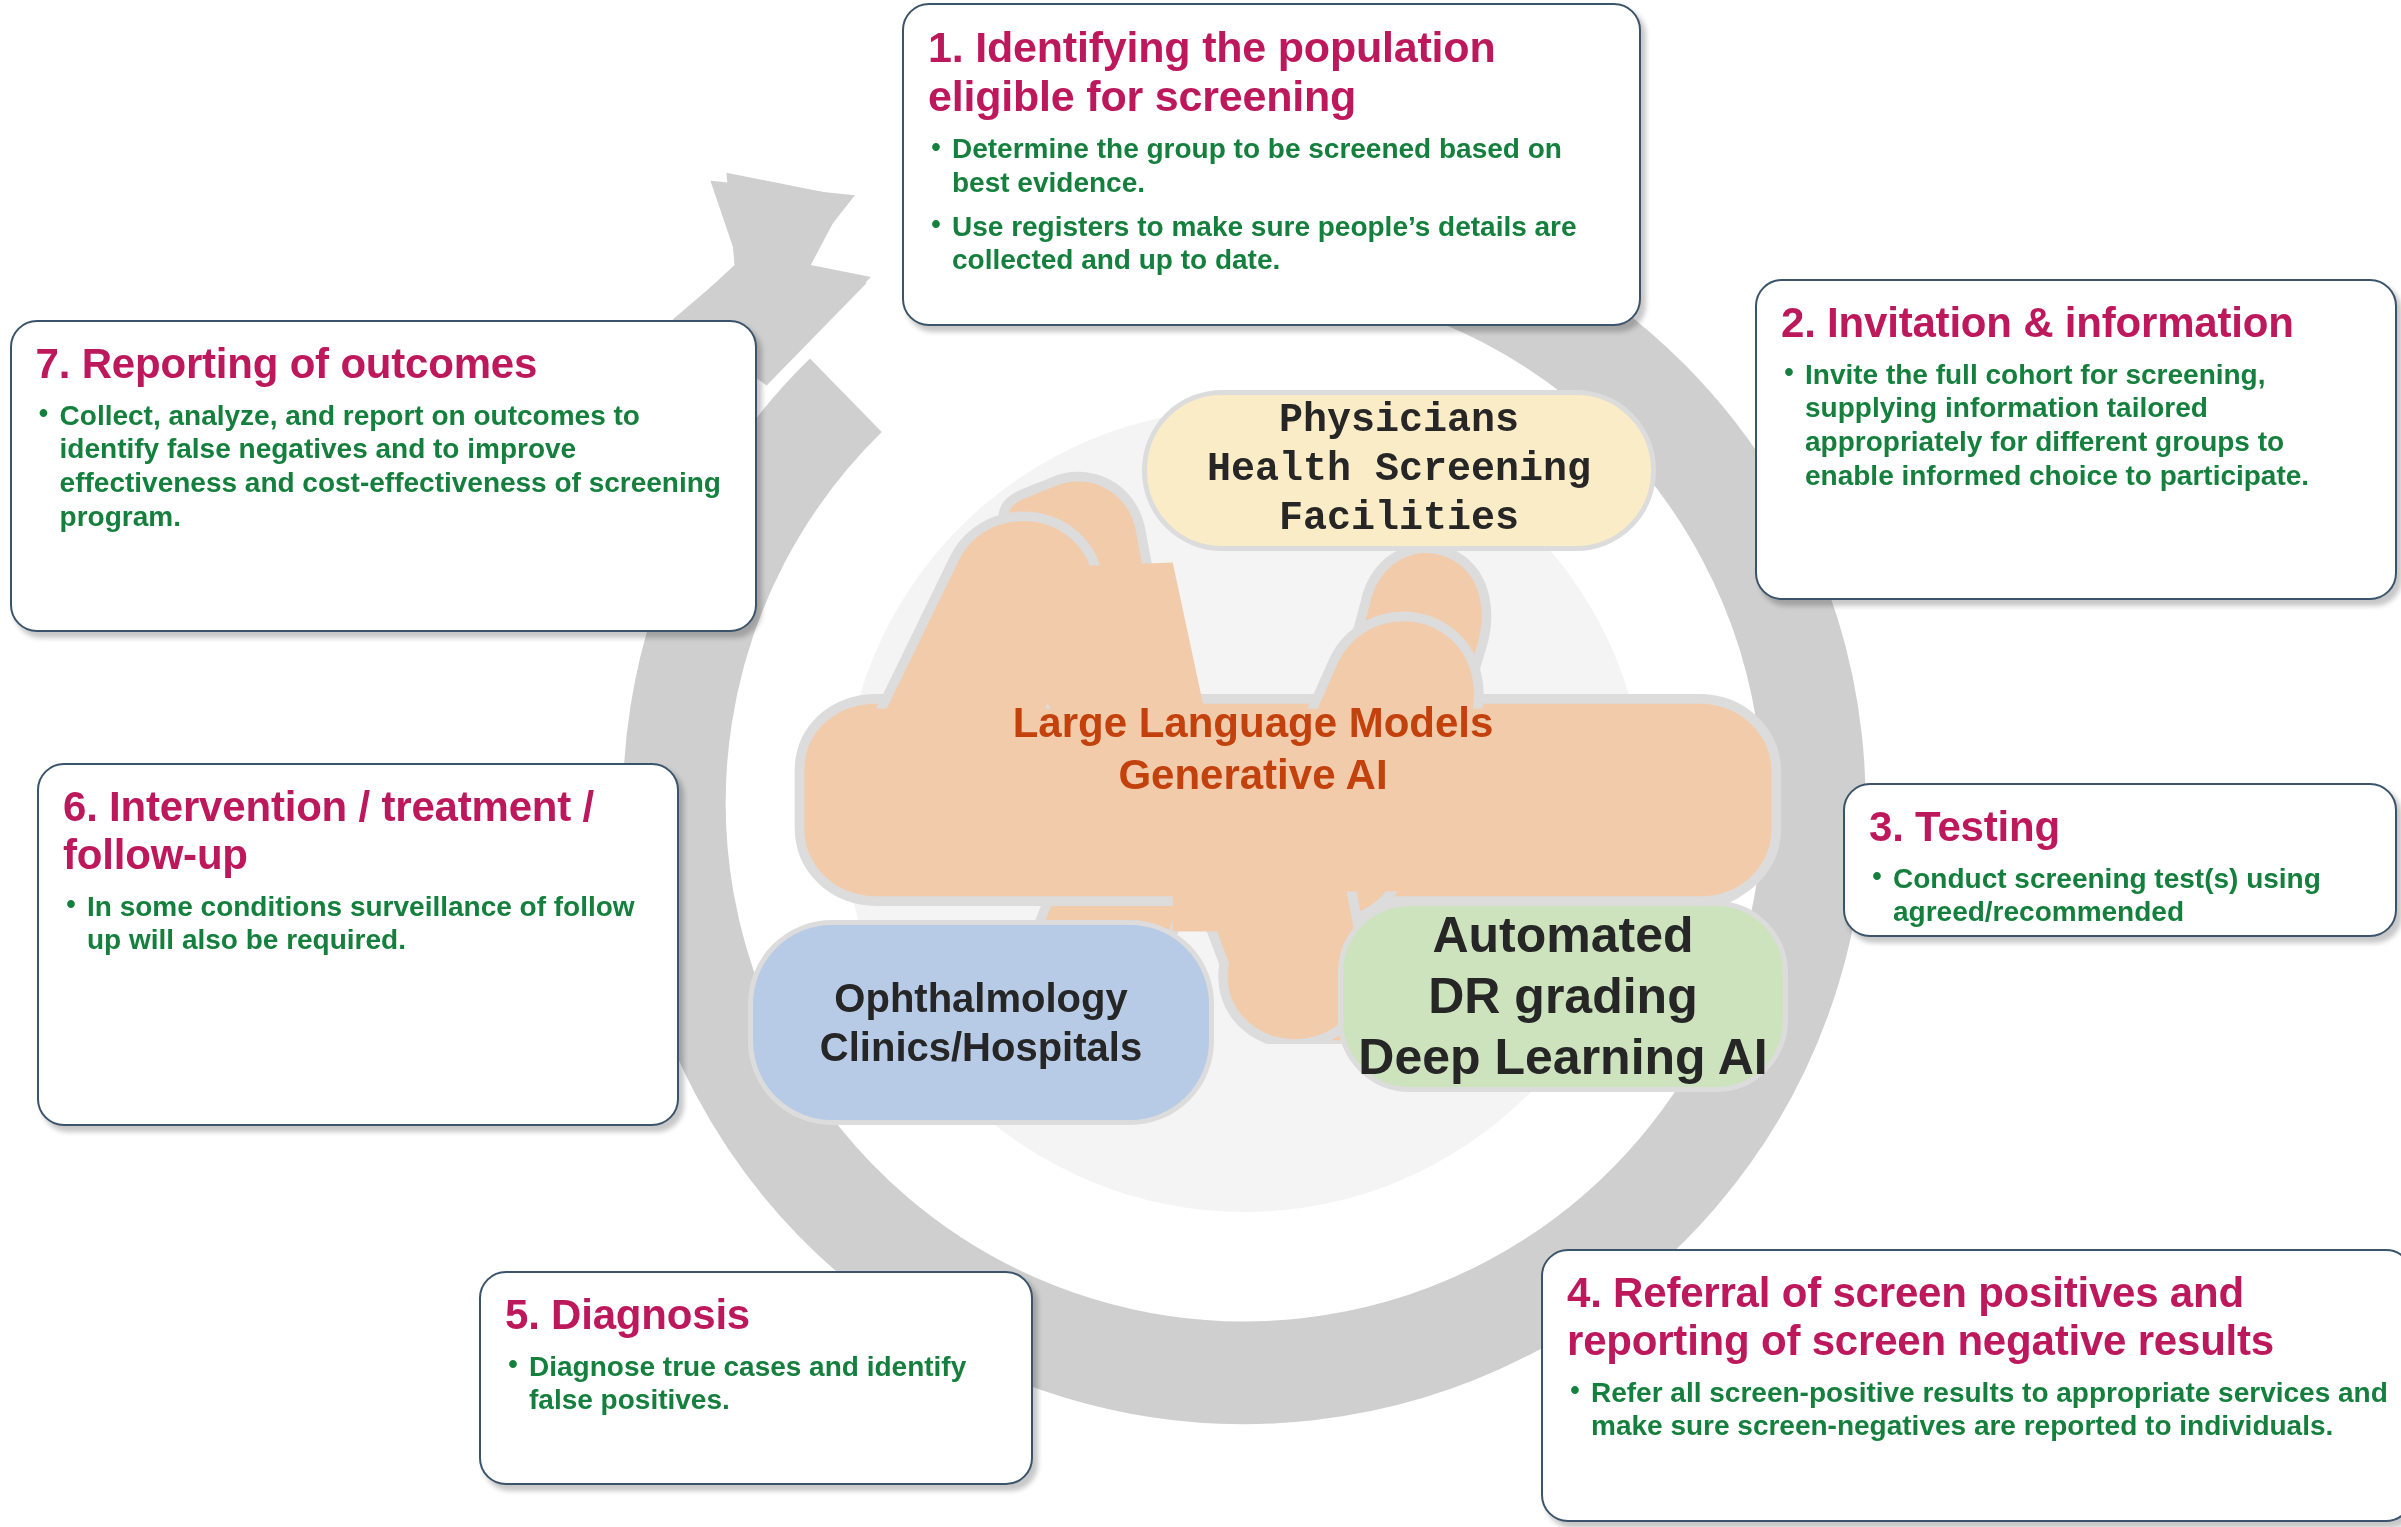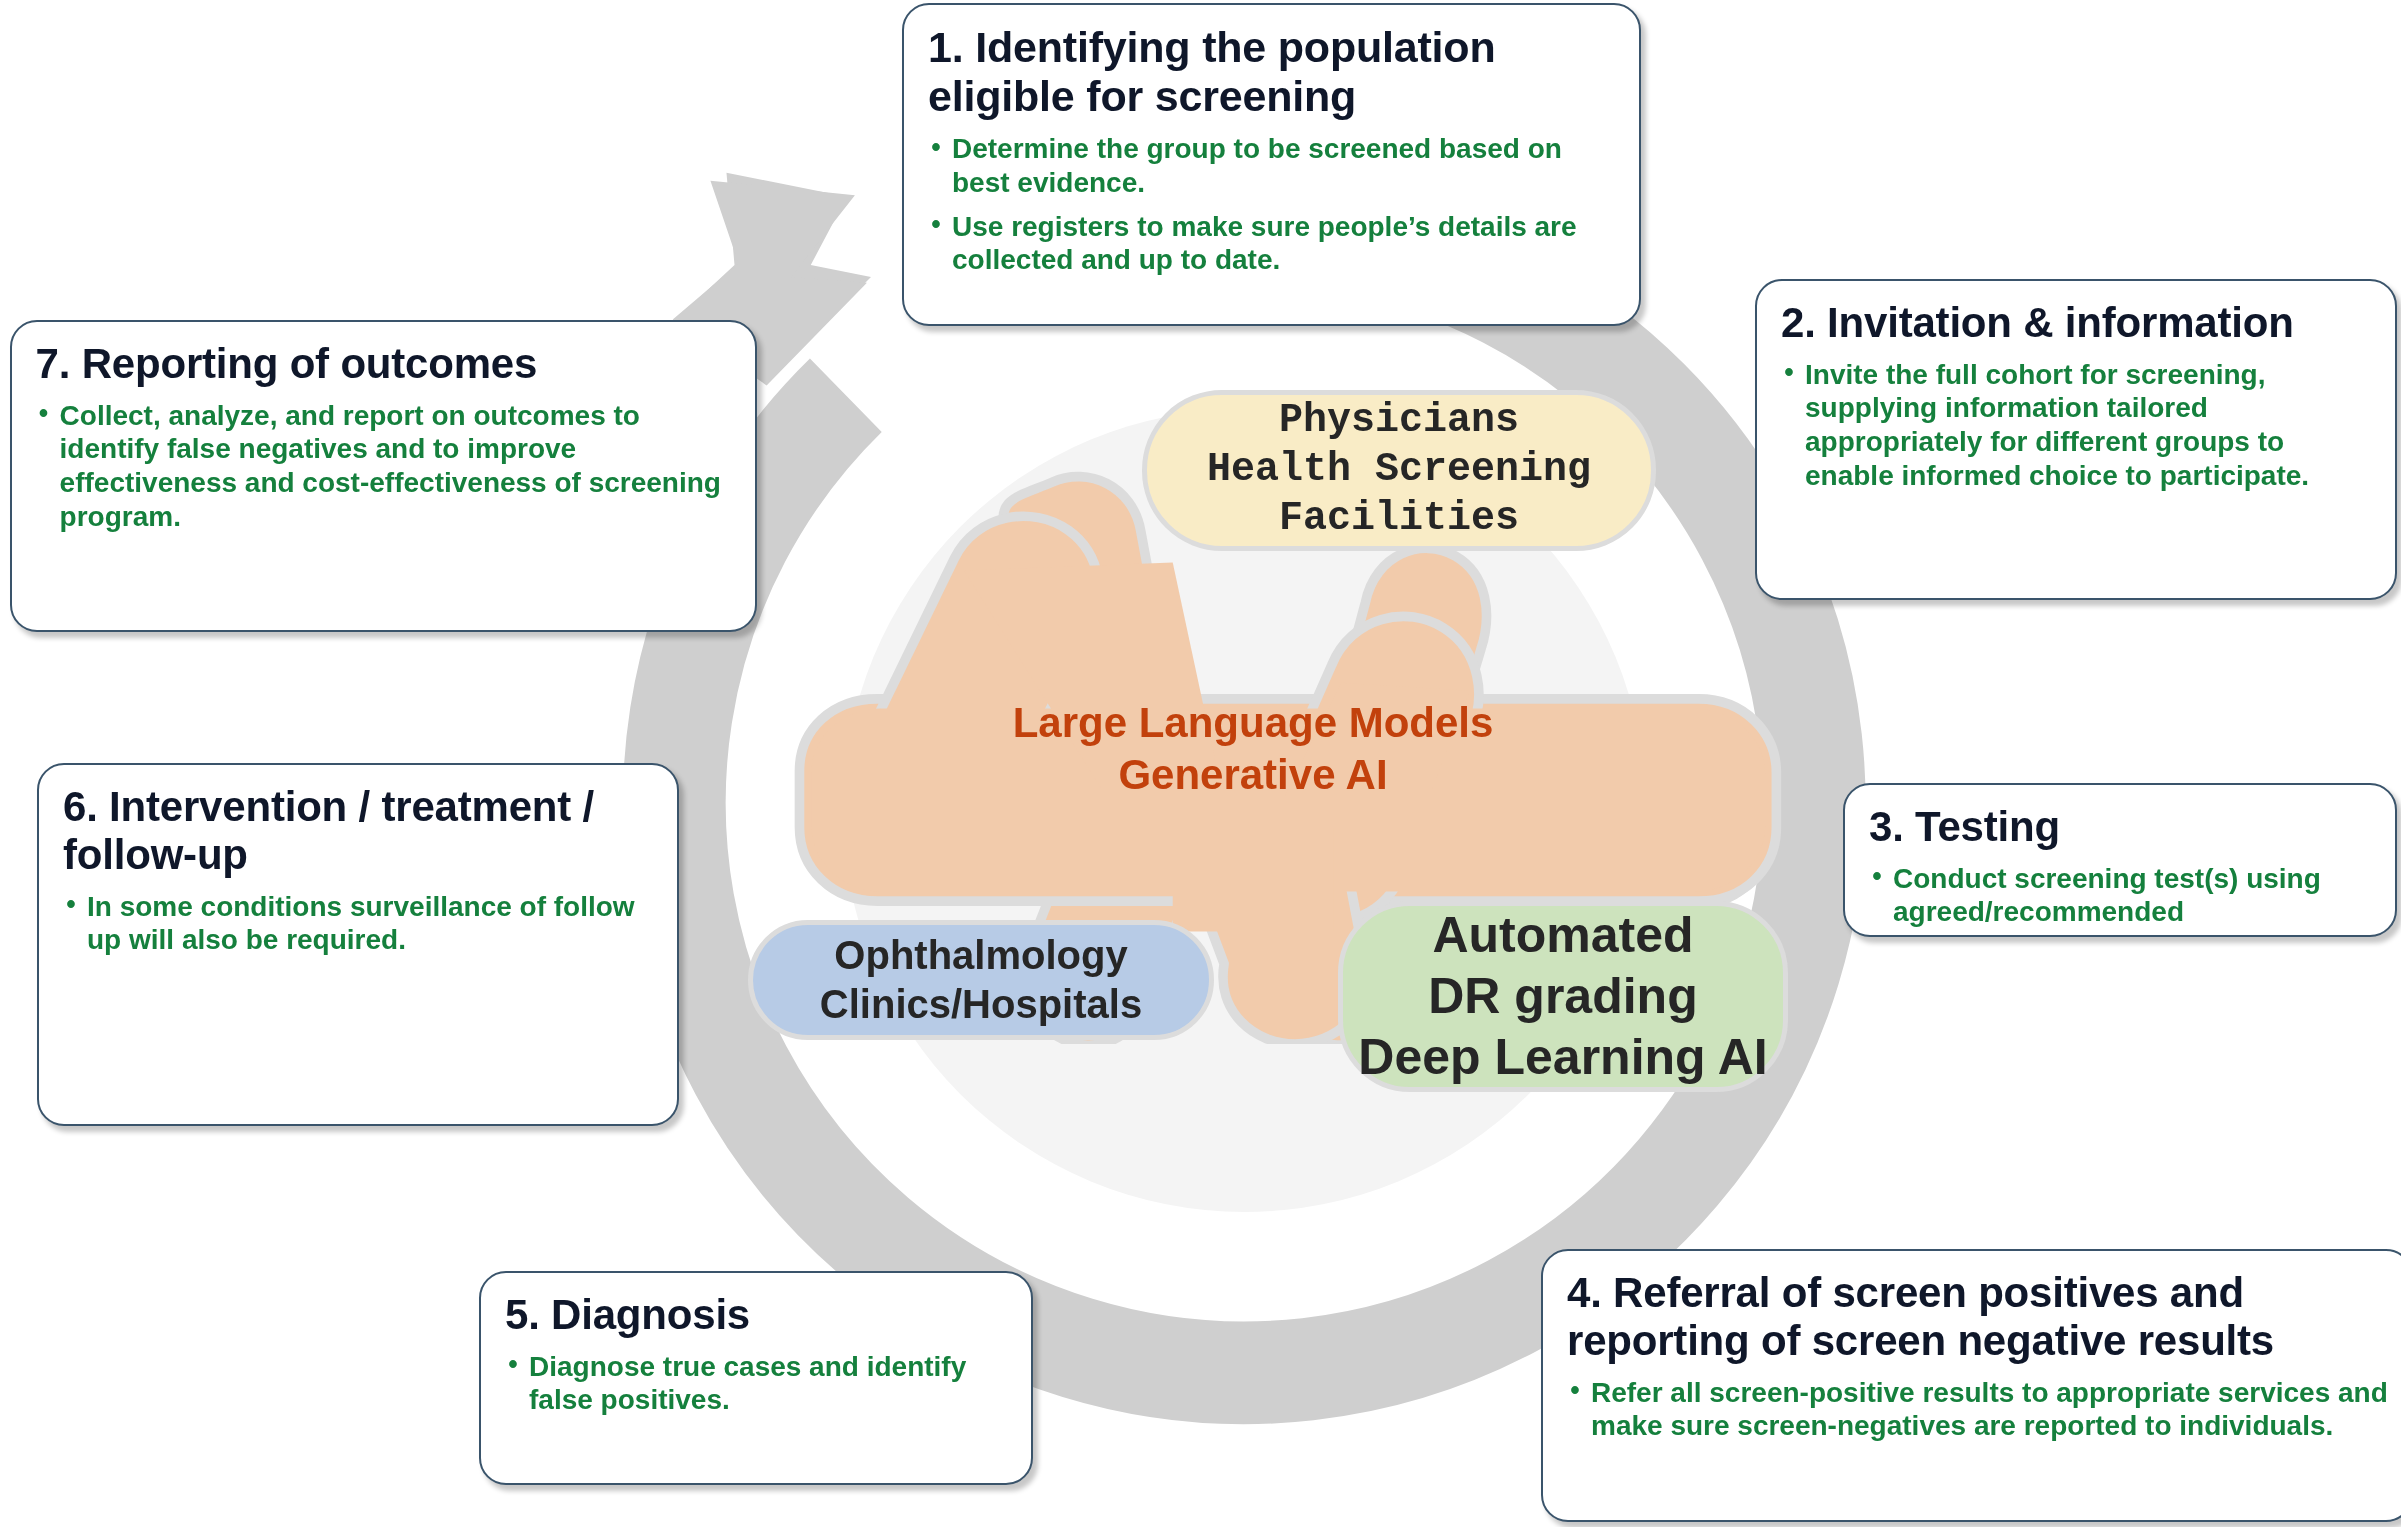--- a/index.html
+++ b/index.html
@@ -17,21 +17,21 @@
     box-shadow:4.8px 5.6px 5.6px rgba(0,0,0,0.22);
     padding:17.7px 21px 16px 24px;
     color:#000;
   }
   .node .title{
     font-size:42px;
     font-weight:bold;
     line-height:1.14;
     letter-spacing:-0.2px;
     margin:0 0 11.2px 0;
-    color:#0f172a;
+    color:#be185d;
   }
   .node ul{
     list-style:none;
     margin:0;
     padding:0;
   }
   .node li{
     position:relative;
     font-size:28px;
     font-weight:bold;
@@ -79,21 +79,21 @@
     line-height:1.22;
     border:5.6px solid #dcdcdc;
   }
   #blob-yellow{
     left:1142px;top:390px;width:514px;height:161px;
     background:#f9ecc6;border-radius:80px;
     font-size:40px;
     font-family:Liberation Mono, monospace;
   }
   #blob-blue{
-    left:748px;top:920px;width:466px;height:120px;
+    left:748px;top:920px;width:466px;height:205px;
     background:#b7cbe6;border-radius:84px;
     font-size:40px;
   }
   #blob-green{
     left:1338px;top:901px;width:450px;height:191px;
     background:#cde3bd;border-radius:72px;
     font-size:50px;
     justify-content:center;
   }
   .star-wrap{

